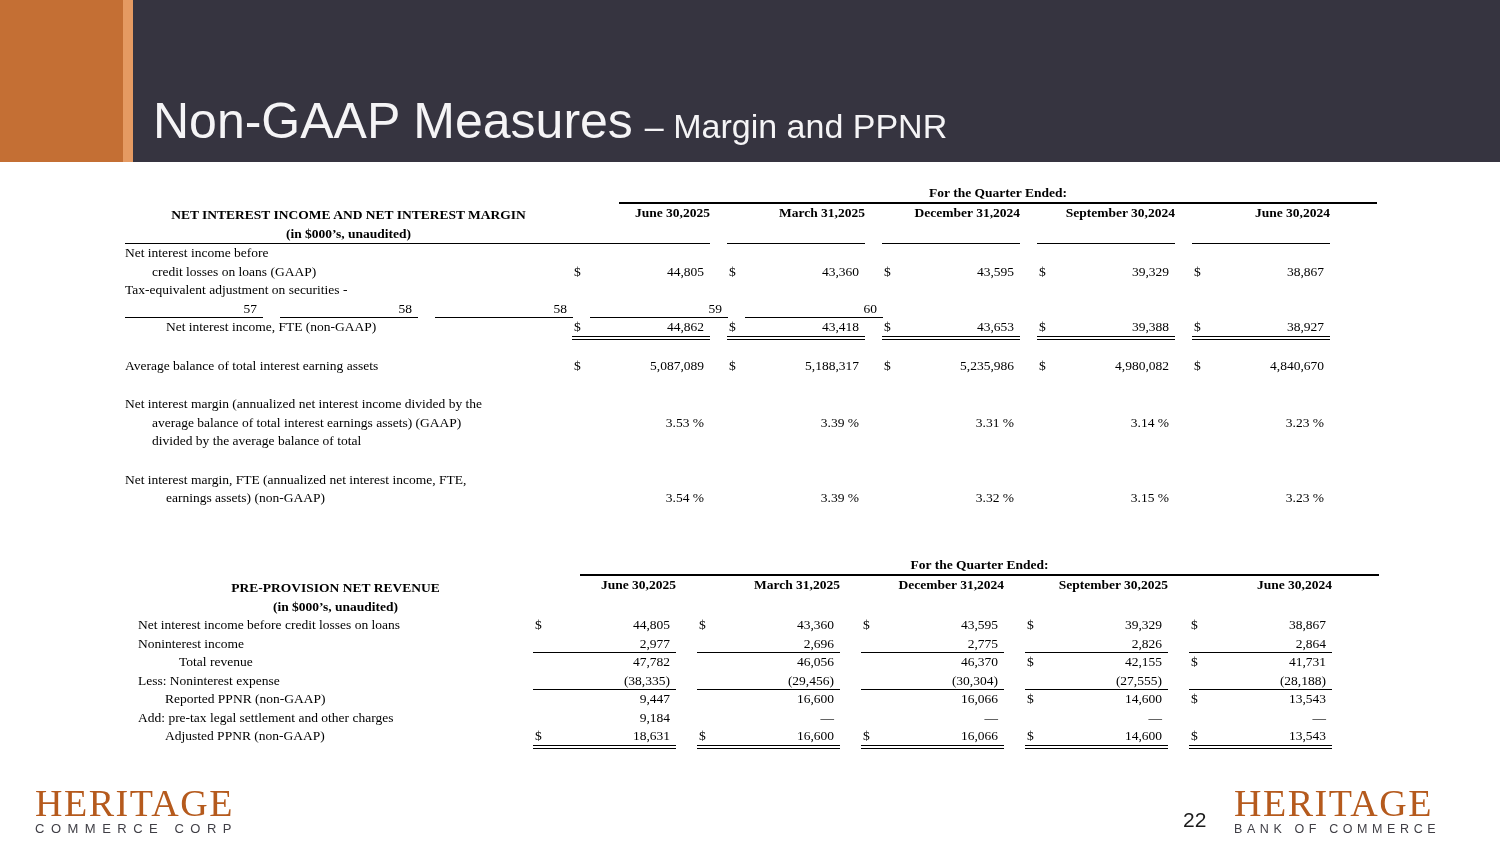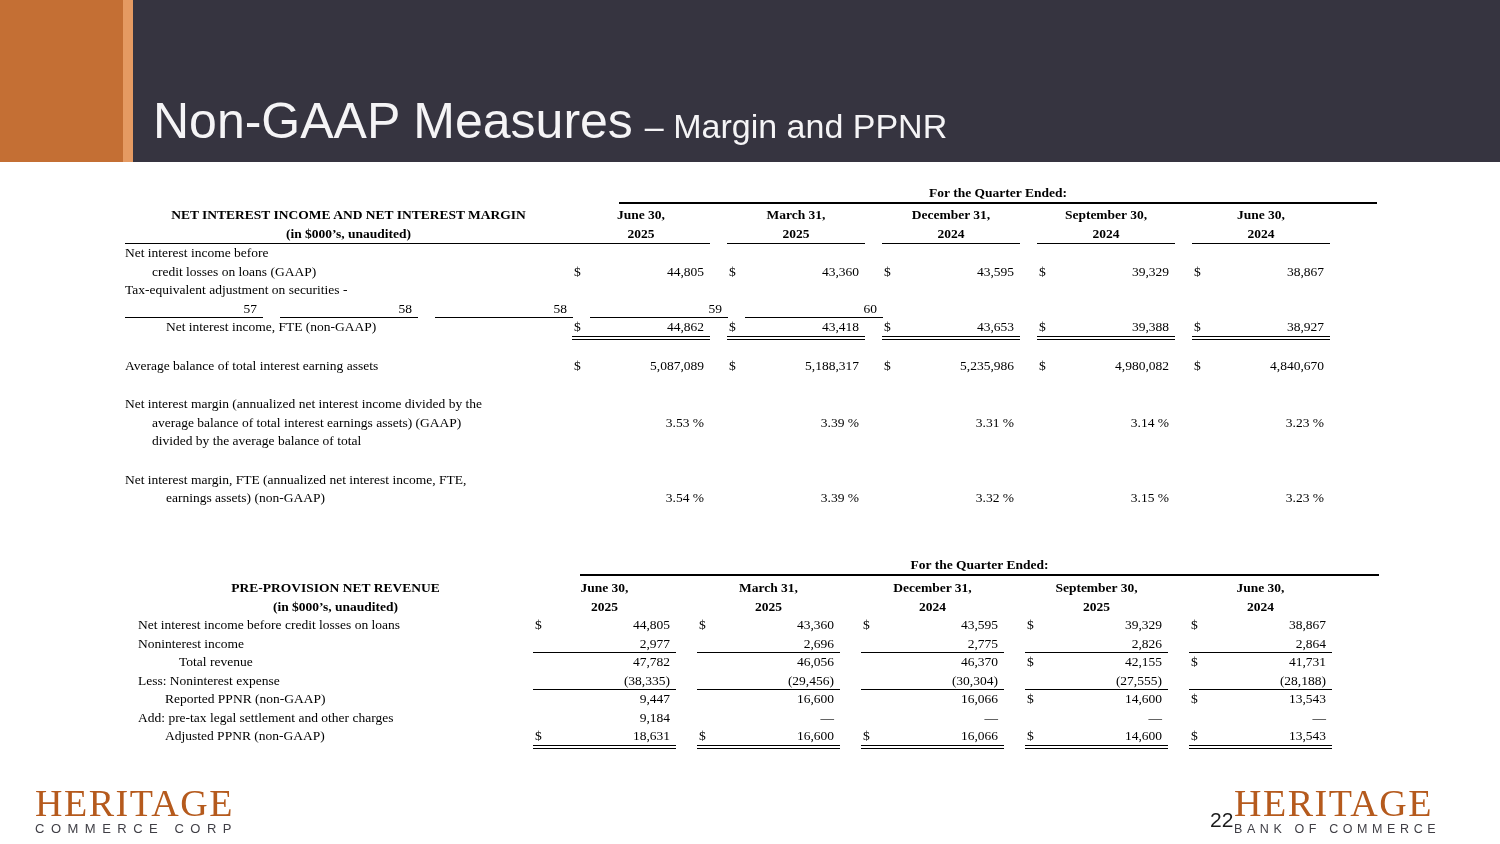--- a/index.html
+++ b/index.html
@@ -38,21 +38,21 @@
   .hrow{display:flex;height:40px;align-items:flex-end;}
   .label-head{
     width:var(--label-w);flex:0 0 auto;font-weight:bold;
     display:flex;flex-direction:column;justify-content:flex-end;height:100%;
     box-sizing:border-box;
     text-align:center;
   }
   .label-head.underlined{border-bottom:1.5px solid var(--rule-black,#000);}
   .col-head{
     width:var(--group-w);flex:0 0 auto;font-weight:bold;text-align:center;
-    display:flex;flex-direction:column;justify-content:flex-end;height:100%;
+    display:flex;flex-direction:row;justify-content:flex-end;height:100%;
     box-sizing:border-box;
   }
   .col-head.underlined{border-bottom:1.5px solid var(--rule-black,#000);}
   .col-head + .col-head{margin-left:var(--gap);}
 
   .drow{display:flex;height:18.5px;}
   .drow.gap{margin-top:20px;}
   .rlabel{width:var(--label-w);flex:0 0 auto;white-space:nowrap;box-sizing:border-box;}
   .rlabel.indent-1{padding-left:27px;}
   .rlabel.indent-2{padding-left:41px;}
@@ -78,21 +78,21 @@
   }
   .logo-sub{
     font-family:"Liberation Sans",sans-serif;font-size:13px;line-height:16px;
     color:var(--logo-gray,#3f3e45);letter-spacing:6.5px;margin-top:1px;
   }
   .logo-left{left:35px;top:786px;}
   .logo-right{left:1234px;top:786px;}
   .logo-right .logo-sub{letter-spacing:4.6px;font-size:12.5px;}
   .page-num{
     position:absolute;left:1183px;top:808px;
-    font-family:"Liberation Sans",sans-serif;font-size:21px;color:#1b1b1b;margin-left:27px;
+    font-family:"Liberation Sans",sans-serif;font-size:21px;color:#1b1b1b;
   }
 </style>
 </head>
 <body>
 
 <div class="slide">
 
   <div class="header">
     <div class="accent-block"></div>
     <div class="accent-stripe"></div>

